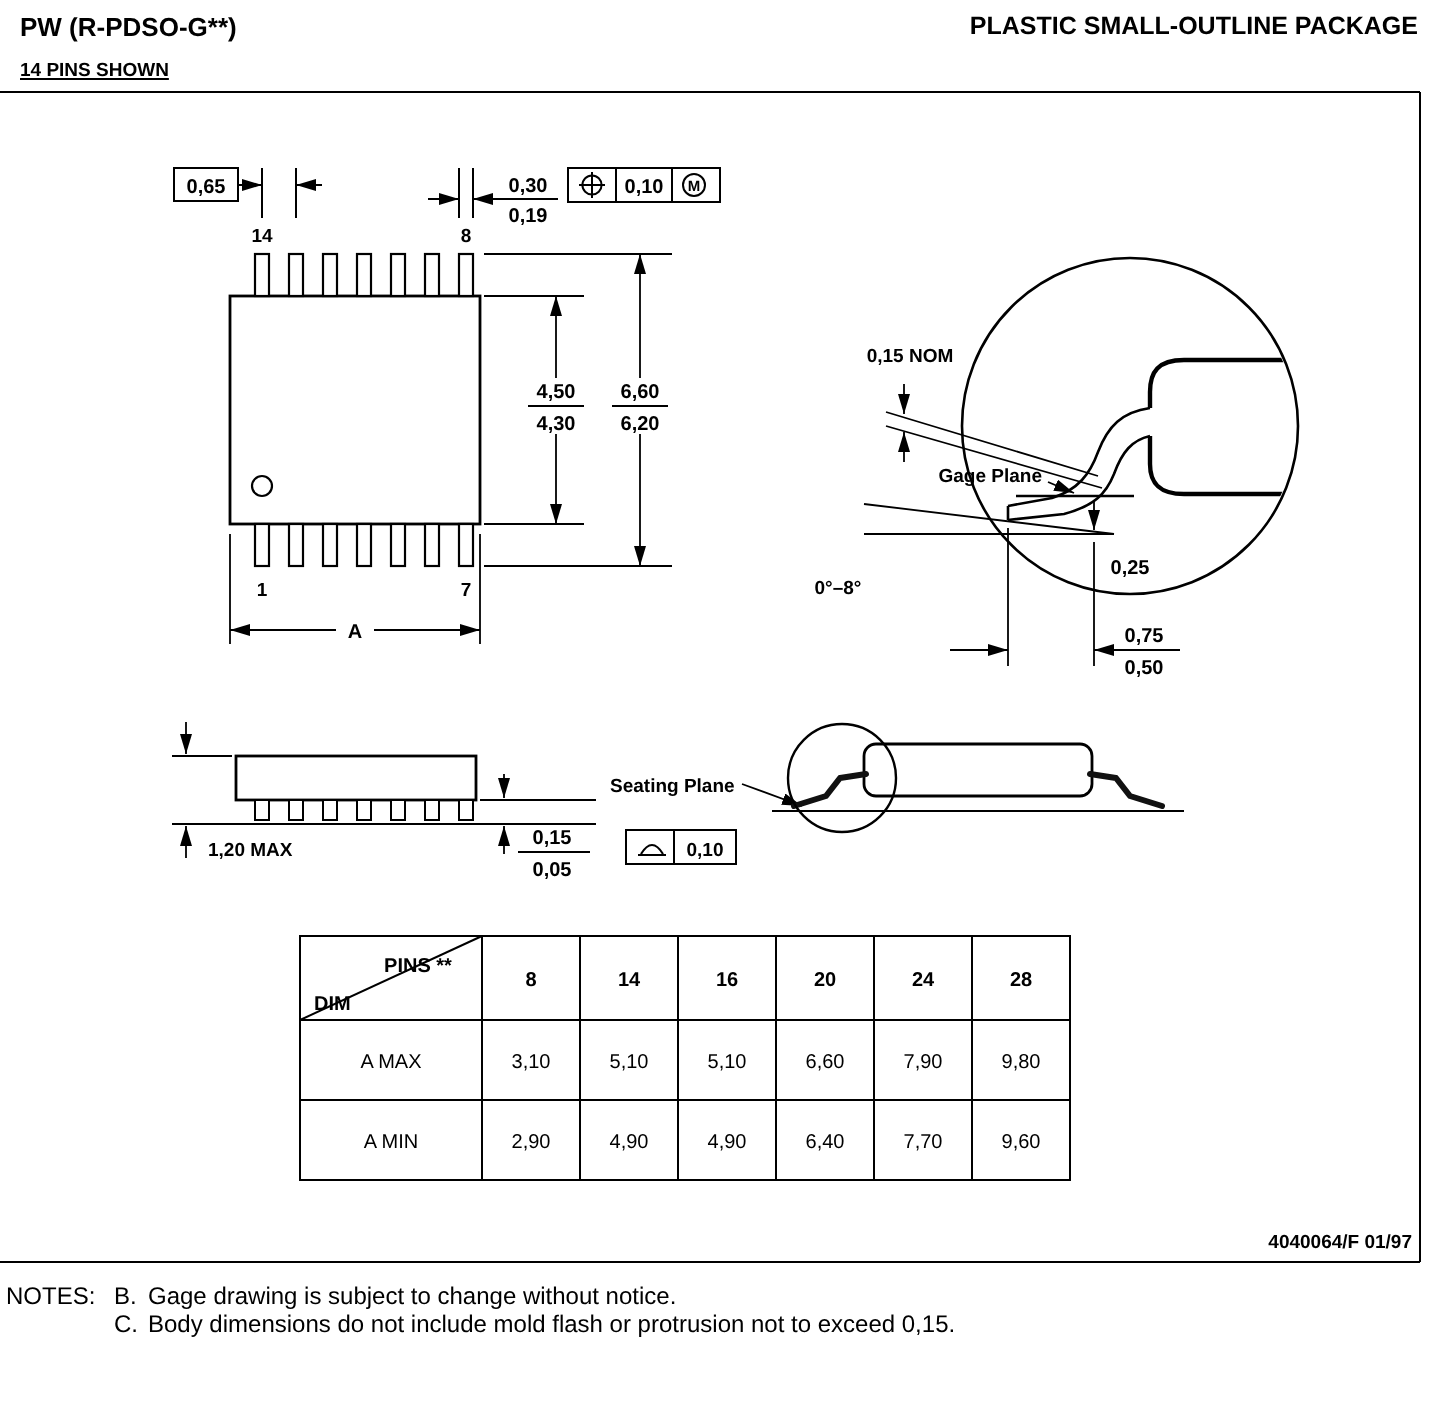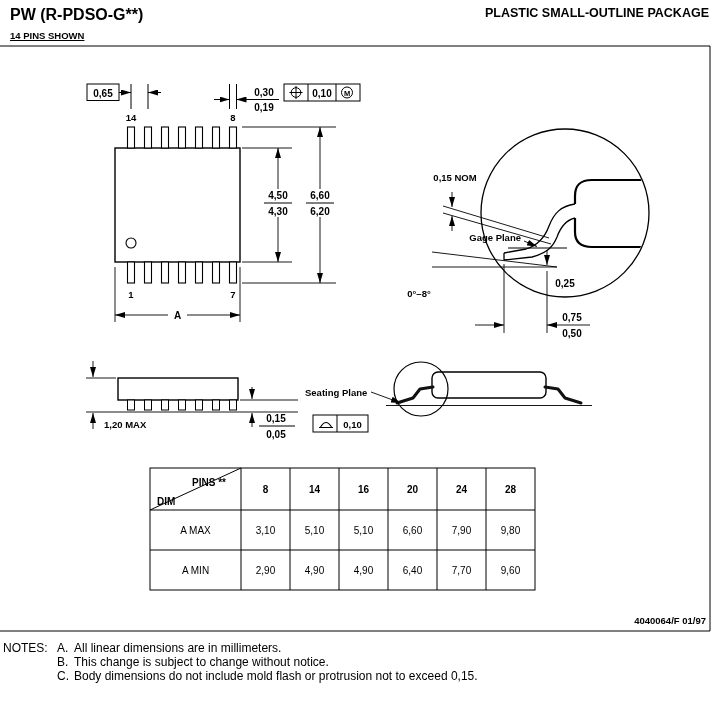--- a/index.html
+++ b/index.html
@@ -1,18 +1,18 @@
 <!DOCTYPE html>
 <html><head>
 <meta charset="utf-8">
 <style>
   html,body{margin:0;padding:0;}
   body{width:717px;height:709px;position:relative;background:#fff;overflow:hidden;
        font-family:"Liberation Sans",sans-serif;color:#000;}
-  .hdr-left{position:absolute;left:10px;top:6px;font-size:16px;font-weight:bold;}
+  .hdr-left{position:absolute;left:10px;top:6px;font-size:13px;font-weight:bold;}
   .hdr-right{position:absolute;right:8px;top:6px;font-size:12.5px;font-weight:bold;}
   .pins-shown{position:absolute;left:10px;top:30px;font-size:9.5px;font-weight:bold;text-decoration:underline;}
   #drawing{position:absolute;left:0;top:0;}
   
   .t{font-family:"Liberation Sans",sans-serif;fill:#000;}
   .dim{font-size:10px;font-weight:bold;}
   .pin{font-size:9.5px;font-weight:bold;}
   .lbl{font-size:9.5px;font-weight:bold;}
   .tblh{font-size:10px;font-weight:bold;}
   .tbl{font-size:10px;}
@@ -267,21 +267,18 @@
       <text class="t tbl mid" x="510.5" y="574">9,60</text>
     </g>
   </g>
 
   <text class="t doc end" x="706" y="624">4040064/F 01/97</text>
 </svg>
 
 <div class="notes">
   <span class="notes-title">NOTES:</span>
   <div class="note-row">
-    <span class="note-id">A.</span><span class="note-text">All linear dimensions are in millimeters.</span>
-  </div>
-  <div class="note-row">
-    <span class="note-id">B.</span><span class="note-text">This change is subject to change without notice.</span>
+    <span class="note-id">B.</span><span class="note-text">Gage drawing is subject to change without notice.</span>
   </div>
   <div class="note-row">
     <span class="note-id">C.</span><span class="note-text">Body dimensions do not include mold flash or protrusion not to exceed 0,15.</span>
   </div>
 </div>
 
 </body></html>

